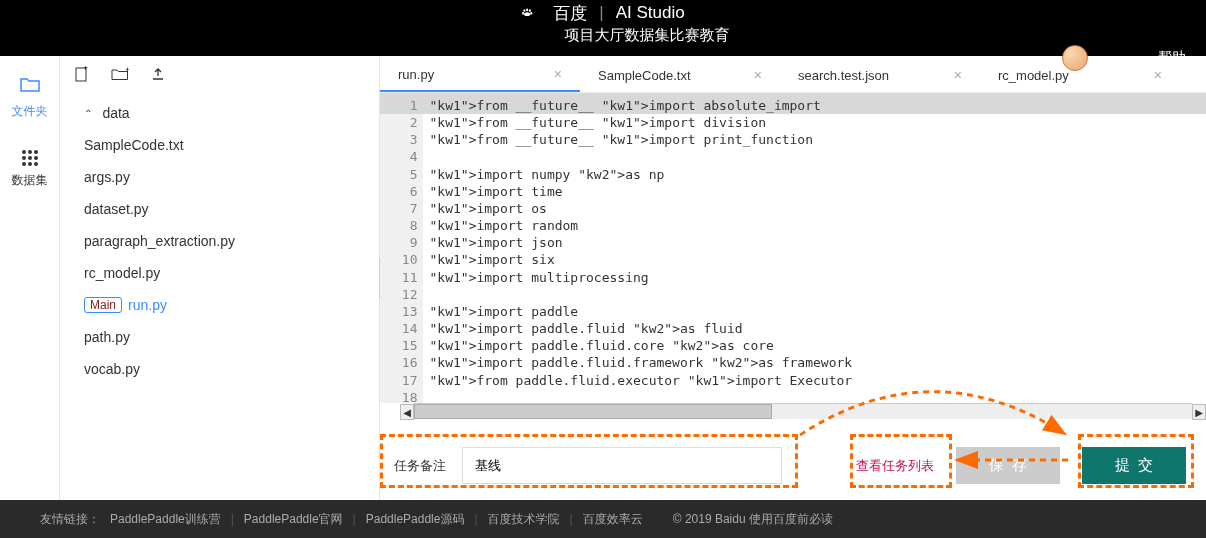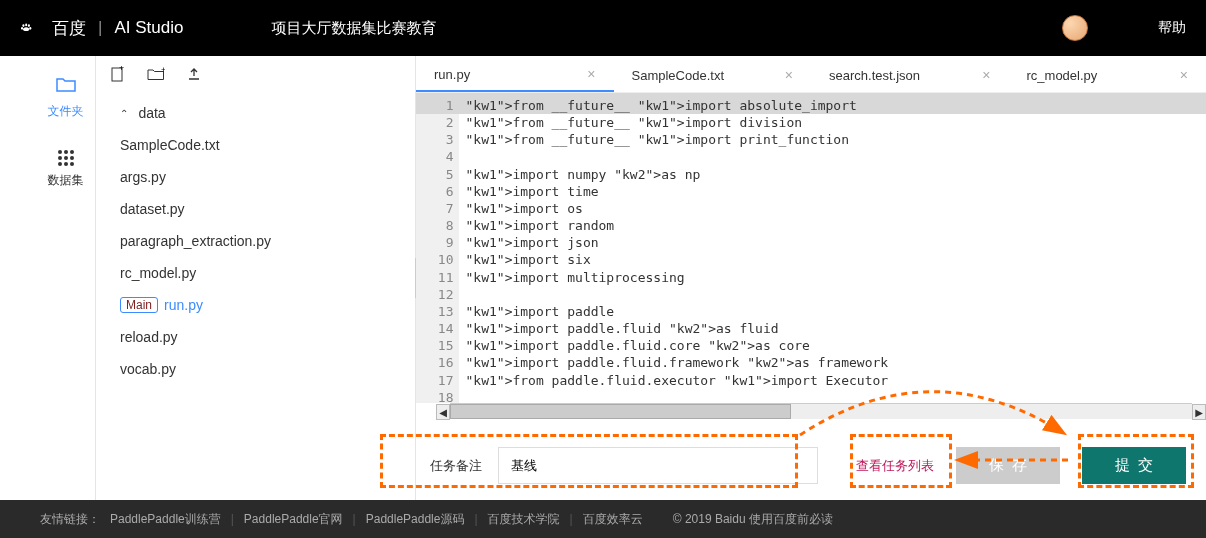--- a/index.html
+++ b/index.html
@@ -1,31 +1,31 @@
 <!DOCTYPE html>
 <html><head>
   <meta charset="utf-8">
   <style>
     * { margin: 0; padding: 0; box-sizing: border-box; }
     body { font-family: "Microsoft YaHei", Arial, sans-serif; font-size: 13px; color: #333; width: 1206px; height: 538px; overflow: hidden; position: relative; background: #fff; }
     
-    .topnav { height: 56px; background: #000; display: flex; align-items: center; padding: 0 20px; color: #fff; }
+    .topnav { height: 56px; background: #000; display: flex; align-items: center; padding: 0 20px; color: #fff; flex-direction: column; }
     .logo-area { display: flex; align-items: center; gap: 8px; font-size: 17px; font-weight: 500; }
     .logo-paw { width: 24px; position: relative; display: flex; justify-content: center; }
     .logo-paw svg { width: 70px; height: 26px; }
     .logo-sep { color: #888; margin: 0 4px; }
     .nav-links { display: flex; margin-left: 88px; font-size: 15px; }
     .nav-links span { cursor: pointer; }
     .nav-right { margin-left: auto; display: flex; align-items: center; gap: 70px; }
     .avatar { width: 26px; height: 26px; border-radius: 50%; background: radial-gradient(circle at 30% 30%, #fcd7b0, #e8a673); border: 1px solid #c57a42; }
     .help-link { font-size: 14px; cursor: pointer; }
     
     .main { display: flex; height: 444px; position: relative; }
     
-    .sidebar-left { width: 60px; border-right: 1px solid #e5e5e5; padding-top: 20px; display: flex; flex-direction: column; align-items: center; gap: 30px; margin-left: 36px; }
+    .sidebar-left { width: 60px; border-right: 1px solid #e5e5e5; padding-top: 20px; display: flex; flex-direction: column; align-items: center; gap: 30px; }
     .side-item { display: flex; flex-direction: column; align-items: center; gap: 6px; font-size: 12px; cursor: pointer; }
     .side-item.active { color: #3c8cff; }
     .side-item .icon { font-size: 18px; }
     .side-item .dots { display: grid; grid-template-columns: repeat(3, 4px); grid-gap: 2px; }
     .side-item .dots span { width: 4px; height: 4px; border-radius: 50%; background: #333; }
     
     .file-panel { width: 320px; border-right: 1px solid #e5e5e5; position: relative; }
     .file-toolbar { padding: 10px 15px 6px; display: flex; gap: 22px; align-items: center; }
     .file-toolbar .tb-icon { font-size: 15px; cursor: pointer; }
     .file-tree { padding: 6px 10px 6px 18px; }
@@ -172,21 +172,21 @@
           <span>paragraph_extraction.py</span>
         </div>
       <div class="tree-row">
           <span>rc_model.py</span>
         </div>
       <div class="tree-row active">
         <span class="main-badge">Main</span>
         <span>run.py</span>
       </div>
       <div class="tree-row">
-          <span>reload.py</span>
+          <span>path.py</span>
         </div>
       <div class="tree-row">
           <span>vocab.py</span>
         </div>
     </div>
   </div>
 
   <div class="editor">
     <div class="editor-collapse-handle">◀</div>
     <div class="tabs">

